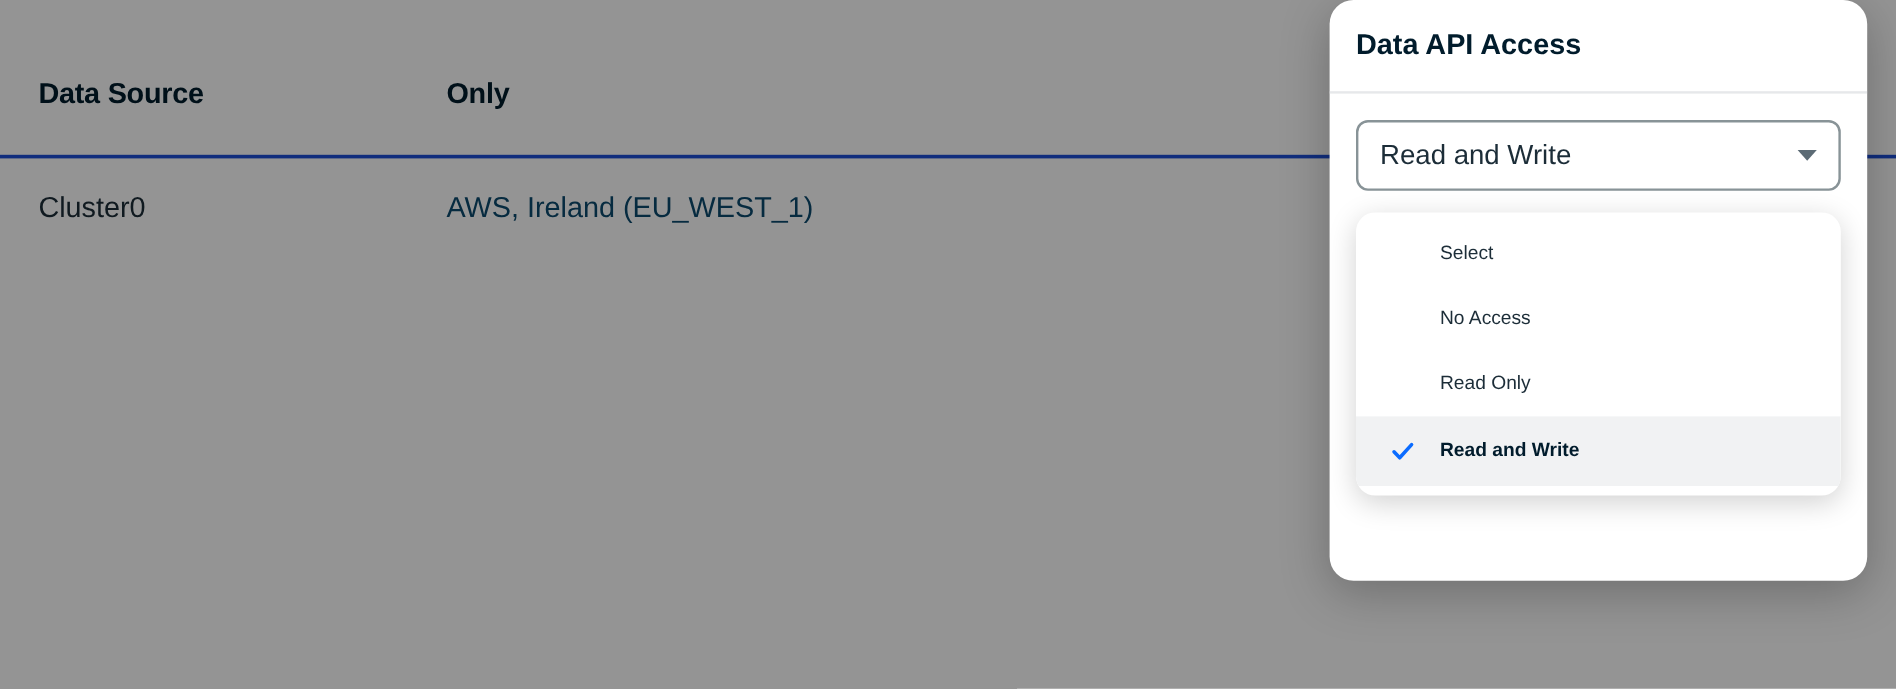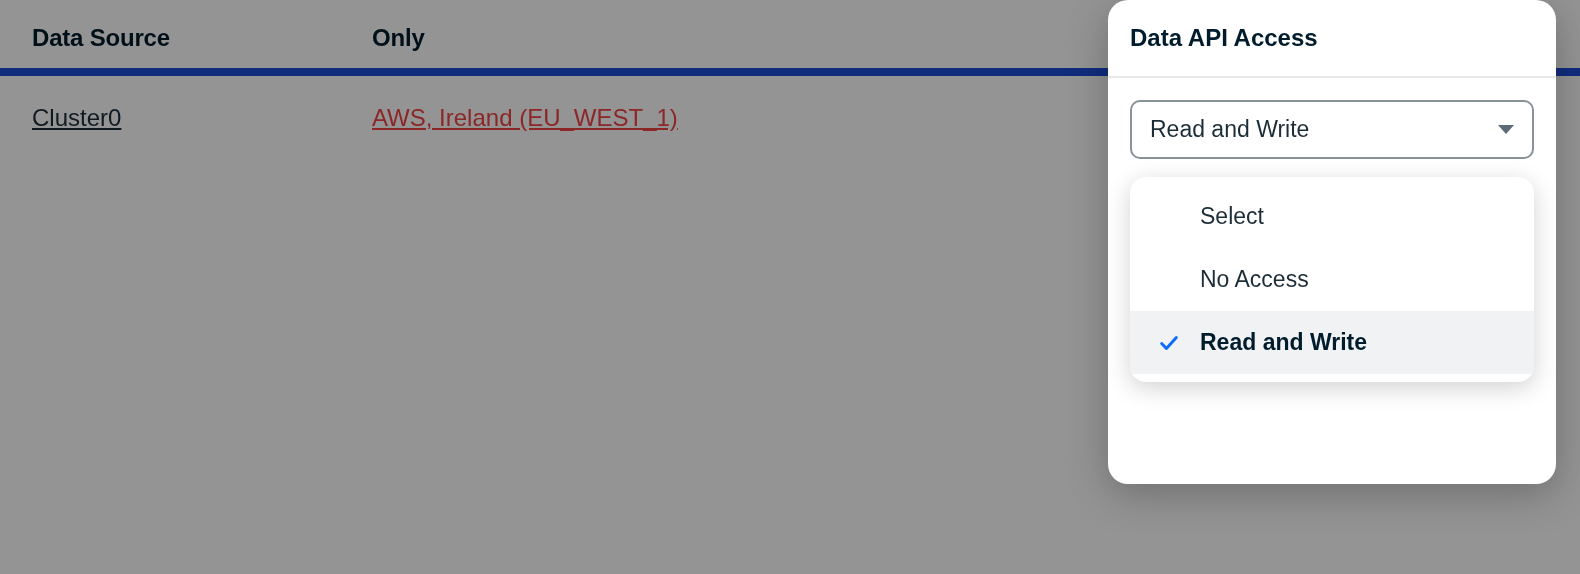--- a/index.html
+++ b/index.html
@@ -26,43 +26,43 @@
       position: absolute;
       top: 0;
       left: 0;
       right: 0;
       padding: 0;
     }
     .thead-row {
       display: grid;
       grid-template-columns: 340px 600px 170px 1fr;
       align-items: center;
-      padding: 24px 0 16px 32px;
-      border-bottom: 8px solid #1d4ed8;
+      padding: 24px 0 36px 32px;
+      border-bottom: 3px solid #1d4ed8;
+      margin-top: 41px;
     }
     .th {
       font-weight: 700;
       font-size: 24px;
       color: #011c2c;
       letter-spacing: -0.2px;
     }
     .tbody-row {
       display: grid;
       grid-template-columns: 340px 600px 170px 1fr;
       align-items: center;
       padding: 28px 0 28px 32px;
     }
     .td {
       font-size: 24px;
       color: #1c2d38;
       font-weight: 400;
-      text-decoration: underline;
     }
     .td.muted {
-      color: #ef4444;
+      color: #0c4a6e;
     }
 
     
     .popover-col {
       position: absolute;
       top: 0;
       right: 24px;
       width: 448px;
       height: 484px;
       background: #fff;
@@ -104,21 +104,21 @@
       box-shadow: 0 6px 24px rgba(0,0,0,0.18);
       background: #fff;
       overflow: hidden;
       padding: 8px 0;
     }
     .option {
       display: flex;
       align-items: center;
       gap: 14px;
       padding: 18px 20px 18px 28px;
-      font-size: 23px;
+      font-size: 16px;
       color: #1c2d38;
       cursor: pointer;
     }
     .option .check-slot {
       width: 28px;
       display: inline-flex;
       align-items: center;
       justify-content: flex-start;
     }
     .option .label {
@@ -174,20 +174,23 @@
     <span class="caret"></span>
   </div>
 
   <div class="dropdown">
     <div class="option">
       <span class="label">Select</span>
     </div>
     <div class="option">
       <span class="label">No Access</span>
     </div>
+    <div class="option">
+      <span class="label">Read Only</span>
+    </div>
     <div class="option selected has-check">
       <span class="check-slot">
         <svg class="check-icon" viewBox="0 0 24 24">
             <path d="M4 12.5 L9.2 18 L20 6"></path>
           </svg>
       </span>
       <span class="label">Read and Write</span>
     </div>
   </div>
 </div>

